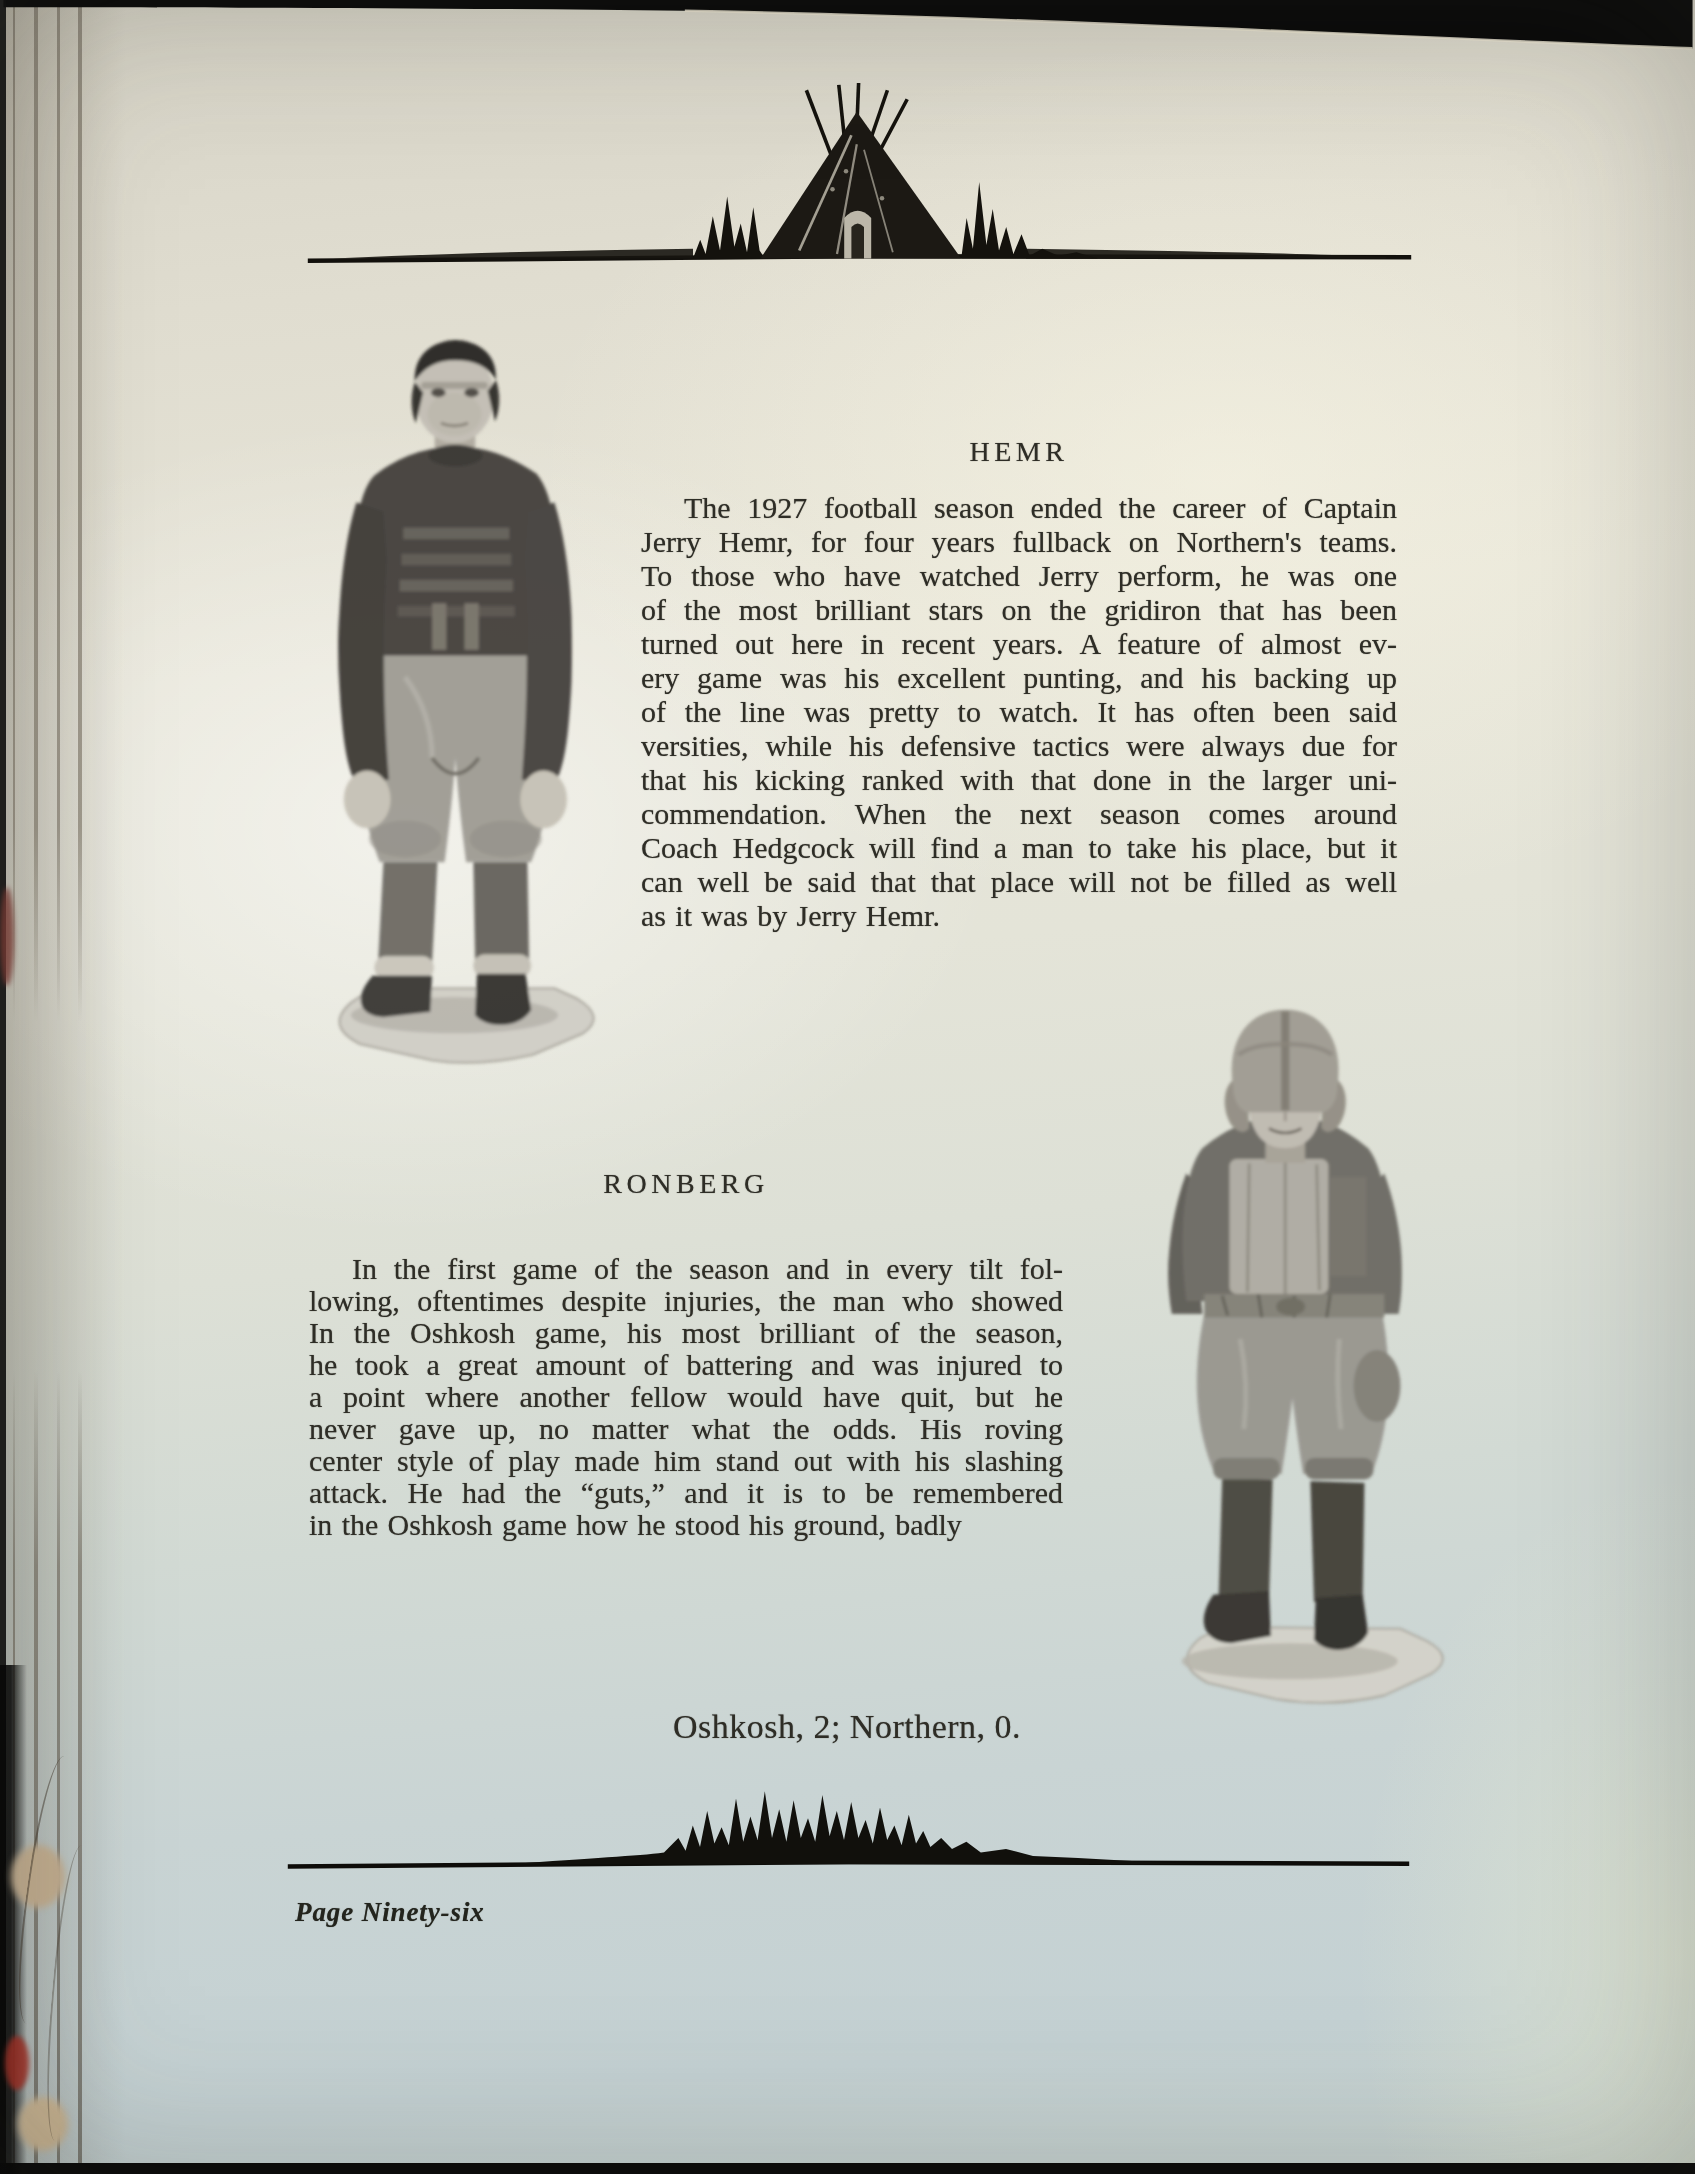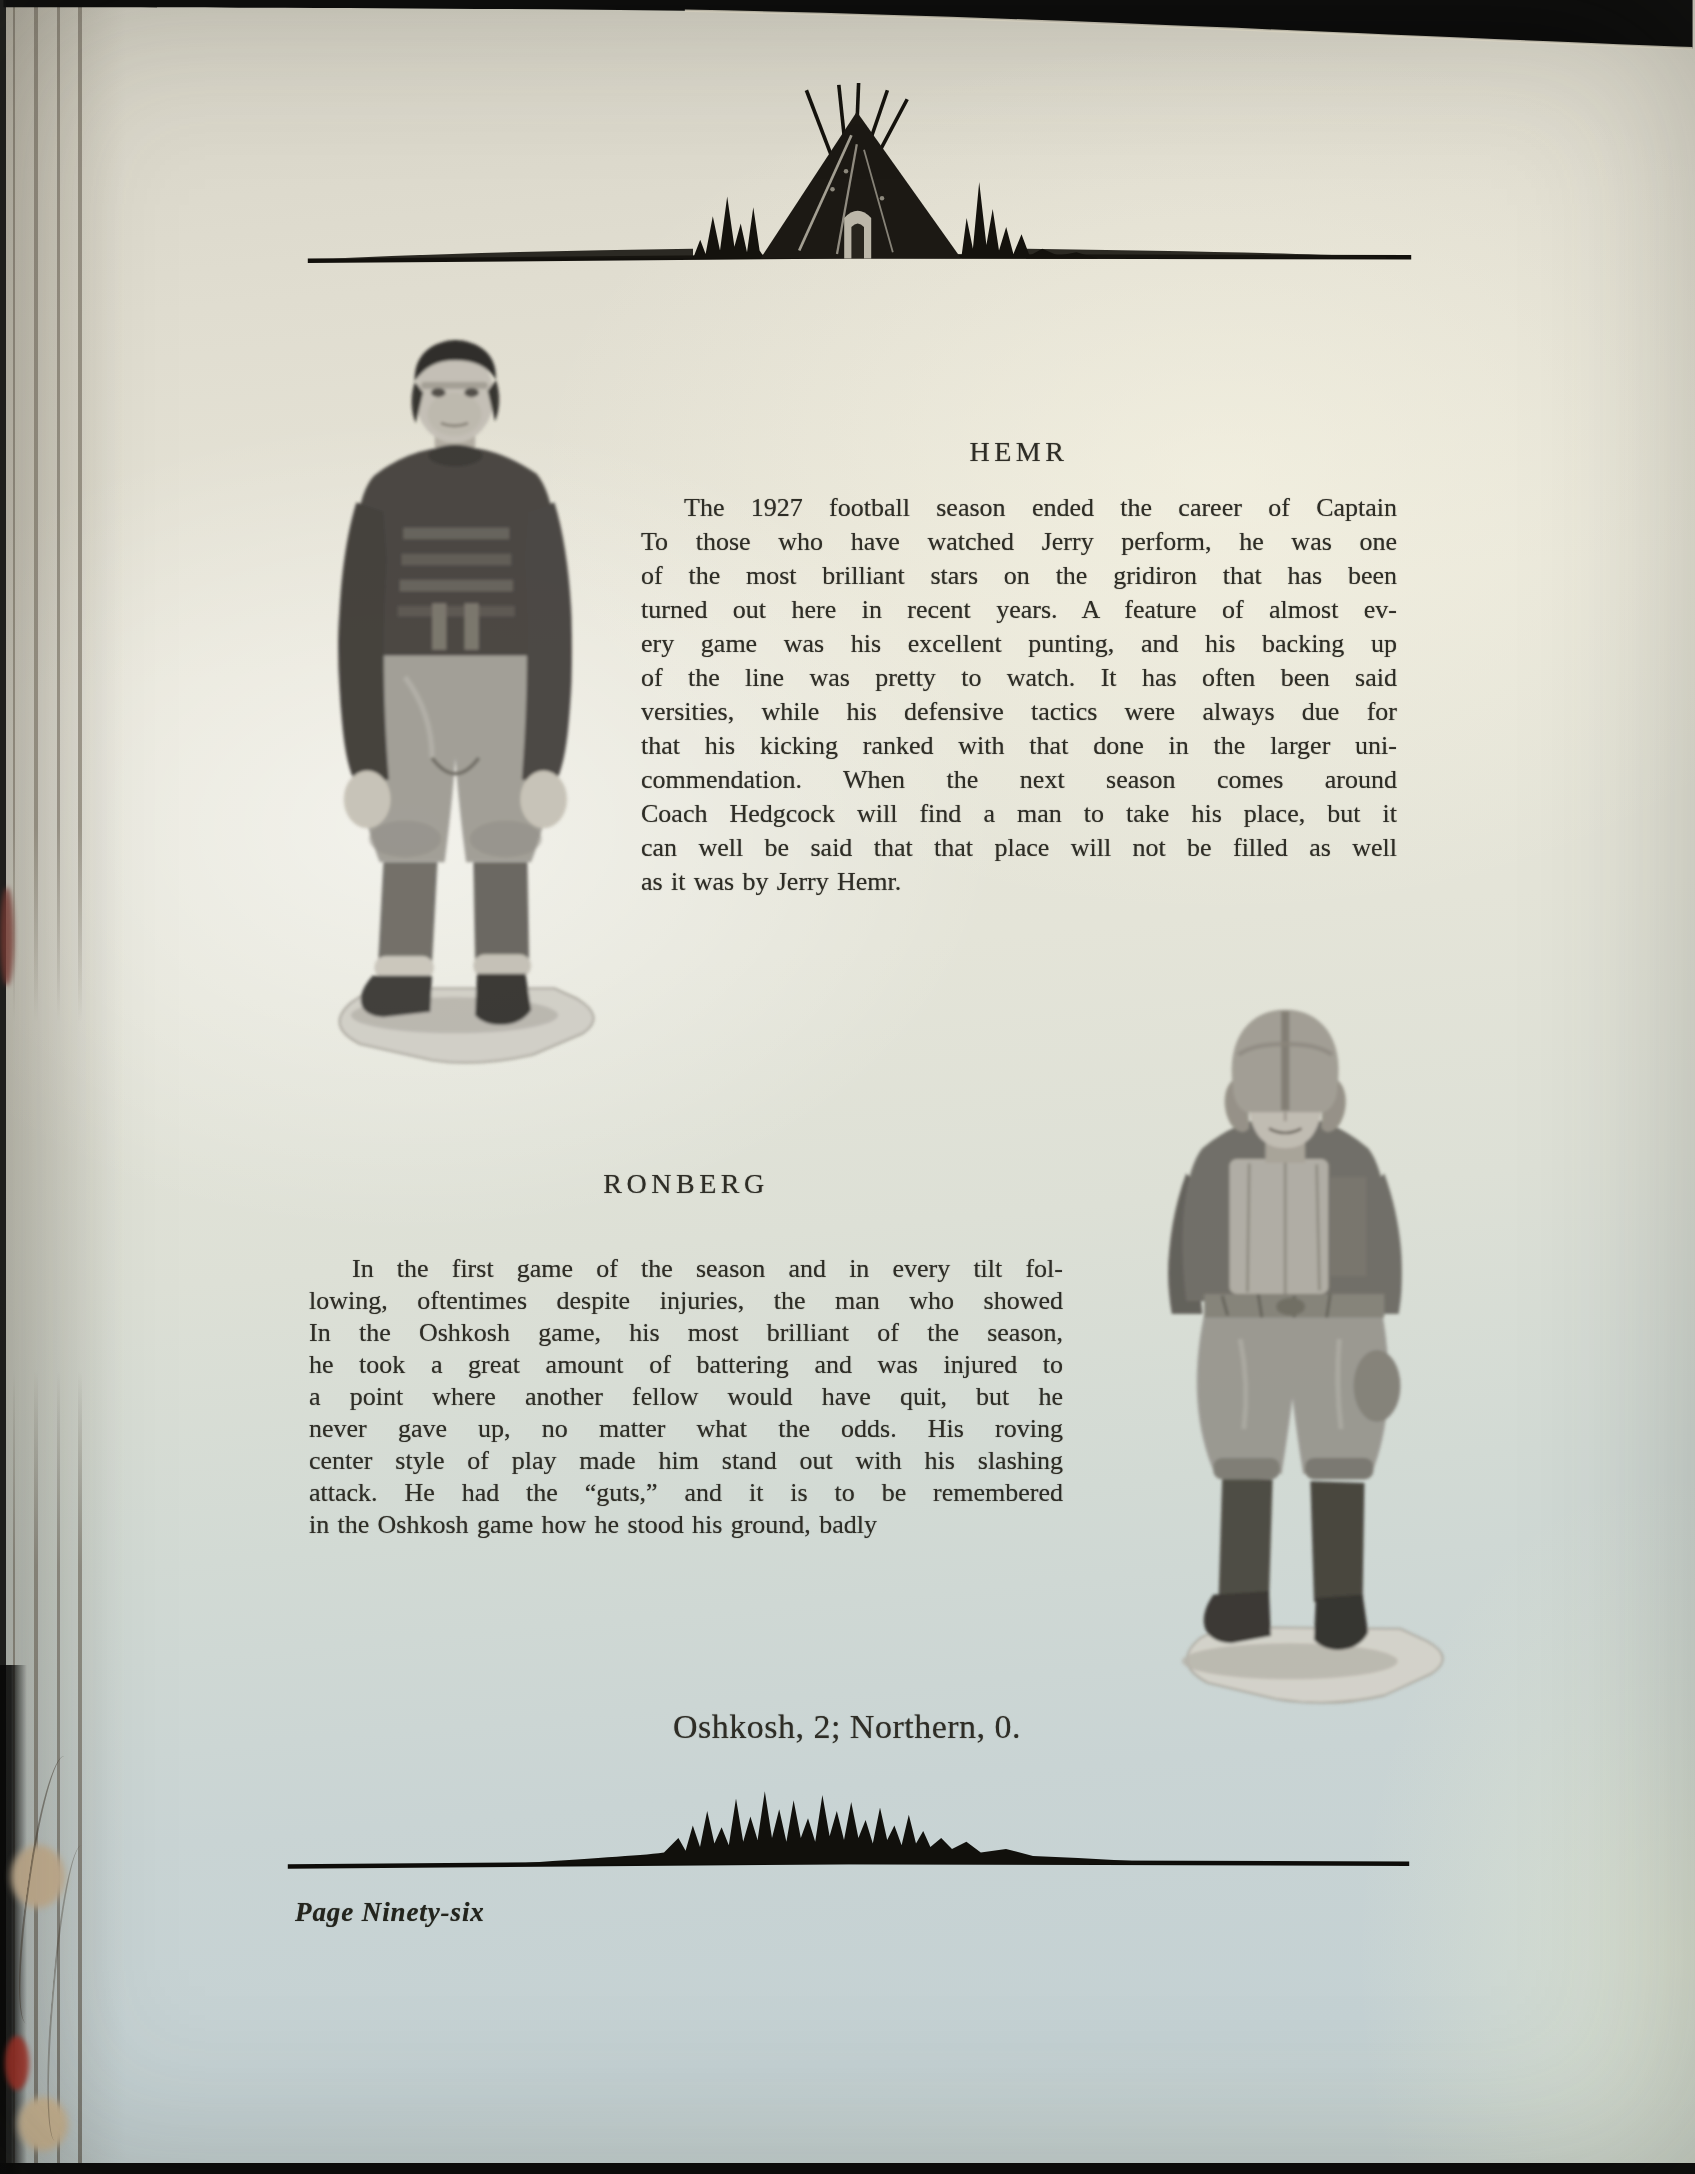--- a/index.html
+++ b/index.html
@@ -14,21 +14,21 @@
       radial-gradient(540px 810px at 99% 90%, rgba(242,242,206,0.45), rgba(242,242,206,0) 60%),
       linear-gradient(175deg,#d7d4c7 0%,#e0ddd0 14%,#e7e5d8 30%,#e4e4d8 44%,#dde0d6 56%,#d2dad4 68%,#c9d4d4 80%,#c4d1d3 92%,#c9d5d2 100%);}
   .gutter-shade{left:0;top:0;width:126px;height:100%;
     background:linear-gradient(to right,rgba(92,82,66,.26),rgba(92,82,66,0));}
   .edge-line{top:0;bottom:0;width:2.7px;opacity:.62;
     background:linear-gradient(to bottom,#6f675a 0%,#7b7364 38%,rgba(120,110,95,0) 47%,rgba(120,110,95,0) 63%,#6f675a 72%,#544d42 100%);}
   .vignette{position:absolute;inset:0;box-shadow:inset 0 0 171px rgba(55,55,45,.28);pointer-events:none;}
   
   .ink{color:#2e2d26;text-shadow:0 0 1.1px rgba(46,45,38,.6);}
   .heading{font-size:28px;letter-spacing:4.5px;text-align:center;font-weight:400;margin:0;}
-  .para{font-size:26px;word-spacing:1.8px;}
+  .para{font-size:30px;word-spacing:1.8px;}
   .para .line{text-align:justify;text-align-last:justify;}
   .para .line:last-child{text-align-last:left;}
   .para .line:first-child{text-indent:43px;}
   .para-hemr .line{line-height:34px;height:34px;}
   .para-ronberg .line{line-height:32px;height:32px;}
   .score{font-size:34px;text-align:center;letter-spacing:0.5px;}
   .page-label{font-size:27px;font-weight:700;font-style:italic;letter-spacing:0.9px;color:#23241d;
     text-shadow:0 0 0.9px rgba(35,36,29,.6);}
   .photo{filter:blur(0.5px) saturate(.55);opacity:.96;}
   .curl{border-left:2.7px solid rgba(62,52,40,.5);border-radius:48%;}
@@ -114,20 +114,21 @@
         <ellipse cx="157" cy="64" rx="8" ry="5" fill="#4f4a3f"></ellipse>
         <ellipse cx="194" cy="64" rx="8" ry="5" fill="#4f4a3f"></ellipse>
         <path d="M160,98 Q175,104 190,98" stroke="#857d6b" stroke-width="3" fill="none"></path>
       </g>
     </svg>
   </figure>
 
   <h2 class="abs ink heading" style="left:641px;top:436px;width:756px">HEMR</h2>
   <div class="abs ink para para-hemr" style="left:641px;top:491px;width:756px">
       <div class="line">The 1927 football season ended the career of Captain</div>
+      <div class="line">Jerry Hemr, for four years fullback on Northern's teams.</div>
       <div class="line">To those who have watched Jerry perform, he was one</div>
       <div class="line">of the most brilliant stars on the gridiron that has been</div>
       <div class="line">turned out here in recent years. A feature of almost ev-</div>
       <div class="line">ery game was his excellent punting, and his backing up</div>
       <div class="line">of the line was pretty to watch. It has often been said</div>
       <div class="line">versities, while his defensive tactics were always due for</div>
       <div class="line">that his kicking ranked with that done in the larger uni-</div>
       <div class="line">commendation. When the next season comes around</div>
       <div class="line">Coach Hedgcock will find a man to take his place, but it</div>
       <div class="line">can well be said that that place will not be filled as well</div>

